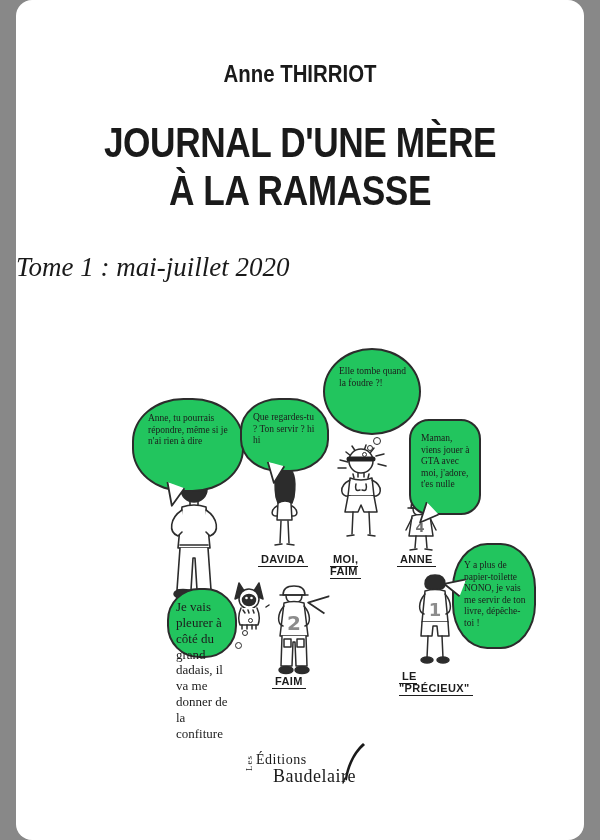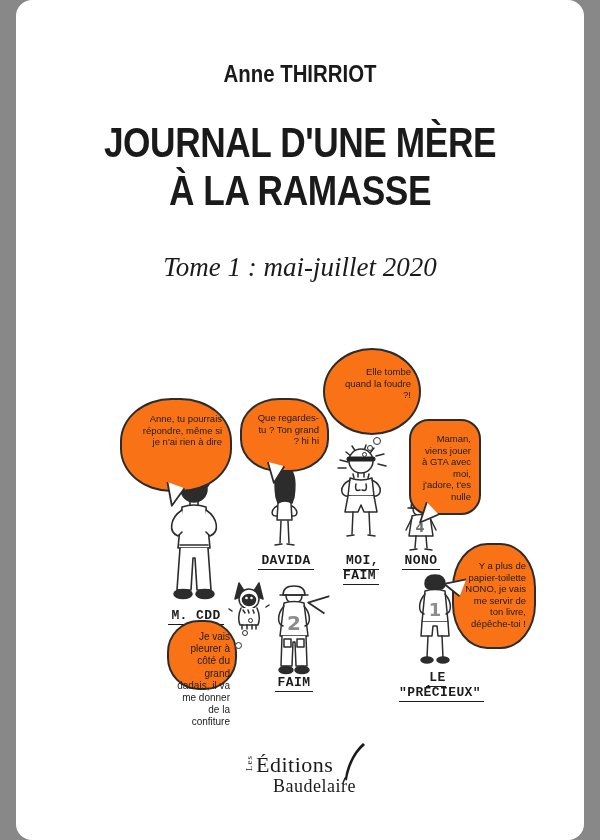--- a/index.html
+++ b/index.html
@@ -4,46 +4,46 @@
 <style>
   html,body{margin:0;padding:0;background:#888;}
   .page{position:relative;width:568px;height:840px;background:#ffffff;margin:0 auto;overflow:hidden;
         font-family:"Liberation Sans",sans-serif;color:#1a1a1a;border-radius:16px;}
   
   .author{position:absolute;top:60px;left:0;width:100%;text-align:center;
           font-size:24px;font-weight:700;letter-spacing:0px;transform:scaleX(.85);transform-origin:center;}
   .title{position:absolute;top:118px;left:0;width:100%;text-align:center;
          font-size:43px;font-weight:700;line-height:1.12;letter-spacing:-.5px;
          transform:scaleX(.82);transform-origin:center;}
-  .subtitle{position:absolute;top:252px;left:0;width:100%;text-align:center;
+  .subtitle{position:absolute;top:252px;left:0;width:100%;text-align:left;
             font-family:"Liberation Serif",serif;font-style:italic;font-size:27px;}
   
-  .bubble{position:absolute;border:2px solid #2c2c2c;background:#f97316;box-sizing:border-box;
-          font-family:Liberation Sans, sans-serif;font-size:9.5px;line-height:1.22;color:#1c1c1c;
-          padding:10px 8px 6px 10px;z-index:5;text-align:right;}
+  .bubble{position:absolute;border:2px solid #2c2c2c;background:#22c55e;box-sizing:border-box;
+          font-family:Liberation Serif, serif;font-size:9.5px;line-height:1.22;color:#1c1c1c;
+          padding:10px 8px 6px 10px;z-index:5;}
   .tail{position:absolute;z-index:6;}
   .tdot{position:absolute;border:1.5px solid #2c2c2c;background:#fff;border-radius:50%;z-index:6;}
   .char{position:absolute;z-index:2;}
-  .char-label{position:absolute;z-index:4;font-family:Liberation Mono, monospace;font-weight:700;
-              font-size:13px;letter-spacing:.4px;color:#1c1c1c;text-align:center;}
+  .char-label{position:absolute;z-index:4;font-family:Liberation Sans, sans-serif;font-weight:700;
+              font-size:11px;letter-spacing:.4px;color:#1c1c1c;text-align:left;}
   .char-label span{border-bottom:1.6px solid #1c1c1c;padding:0 3px 1px;}
   #bubble-0{left:307px;top:348px;width:98px;height:87px;border-radius:50%;padding-top:16px;padding-left:14px;}
-  #bubble-1{left:104px;top:398px;width:112px;height:94px;border-radius:46%;padding-top:13px;padding-left:14px;}
+  #bubble-1{left:116px;top:398px;width:112px;height:94px;border-radius:46%;padding-top:13px;padding-left:14px;}
   #bubble-2{left:224px;top:398px;width:89px;height:74px;border-radius:44%;padding-top:12px;padding-left:11px;}
   #bubble-3{left:393px;top:419px;width:72px;height:96px;border-radius:20px;padding-top:12px;}
   #bubble-4{left:299px;top:580px;width:78px;height:92px;border-radius:46%;padding-top:14px;}
   #bubble-5{left:436px;top:543px;width:84px;height:106px;border-radius:42%;padding-top:15px;}
-  #bubble-6{left:151px;top:620px;width:70px;height:70px;border-radius:46%;font-size:10px;padding:9px 5px 4px 7px;}
+  #bubble-6{left:151px;top:588px;width:70px;height:70px;border-radius:46%;font-size:13px;padding:9px 5px 4px 7px;}
   .num{font-family:"DejaVu Sans",sans-serif;font-weight:700;}
   
   .pub{position:absolute;left:50%;top:752px;transform:translateX(-50%);display:flex;align-items:flex-start;
        font-family:"Liberation Serif",serif;color:#1a1a1a;}
   .pub-les{writing-mode:vertical-rl;transform:rotate(180deg);font-size:9px;letter-spacing:1px;margin-top:3px;}
   .pub-lines{position:relative;margin-left:2px;}
-  .pub-l1{font-size:22px;letter-spacing:.5px;}
+  .pub-l1{font-size:14px;letter-spacing:.5px;}
   .pub-l2{font-size:18px;letter-spacing:.5px;margin-left:17px;margin-top:-2px;}
   .pub-feather{position:absolute;left:84px;top:-10px;}
 </style>
 </head>
 <body>
 
 <div class="page">
 
   <div class="author">Anne THIRRIOT</div>
   <div class="title">
@@ -108,21 +108,21 @@
   <svg class="char" style="left:384px;top:496px" width="42" height="58" viewBox="0 0 42 58" fill="none" stroke="#2c2c2c" stroke-width="1.5" stroke-linecap="round" stroke-linejoin="round">
     <path d="M11,12 Q11,3 21,3 Q31,3 31,12 Z" fill="#fff"></path>
     <path d="M8,12 L34,12"></path>
     <path d="M13,12 Q13,18 17,19 M29,12 Q29,18 25,19"></path>
     <path d="M12,20 Q21,17 30,20 L33,40 L9,40 Z" fill="#fff"></path>
     <text x="20" y="36" font-size="13" fill="#6e6e6e" stroke="none" text-anchor="middle" class="num">4</text>
     <path d="M12,22 L6,34 M30,22 L36,34"></path>
     <path d="M16,40 L15,52 M26,40 L27,52"></path>
     <path d="M10,54 L17,53 M25,53 L32,54"></path>
   </svg>
-  <div class="char-label" style="left:381px;top:553px;width:48px"><span>NONO</span></div>
+  <div class="char-label" style="left:381px;top:553px;width:48px"><span>ANNE</span></div>
 
   <svg class="char" style="left:257px;top:584px" width="42" height="92" viewBox="0 0 42 92" fill="none" stroke="#2c2c2c" stroke-width="1.5" stroke-linecap="round" stroke-linejoin="round">
     <path d="M10,11 Q10,2 21,2 Q32,2 32,11 Z" fill="#fff"></path>
     <path d="M7,11 L35,11"></path>
     <path d="M13,11 Q13,17 17,18 M29,11 Q29,17 25,18"></path>
     <path d="M11,19 Q21,16 31,19 L35,52 L7,52 Z" fill="#fff"></path>
     <text x="21" y="46" font-size="20" fill="#8c8c8c" stroke="none" text-anchor="middle" class="num">2</text>
     <path d="M11,22 C4,30 4,40 10,42 M31,22 C38,30 38,40 32,42"></path>
     <path d="M9,52 L8,82 L19,82 L20,58 L22,58 L23,82 L34,82 L33,52" fill="#fff"></path>
     <rect x="11" y="55" width="7" height="8"></rect>
@@ -147,21 +147,21 @@
   <div class="bubble" id="bubble-0">Elle tombe quand la foudre ?!</div>
   <div class="tdot" style="left:357px;top:437px;width:6px;height:6px"></div>
   <div class="tdot" style="left:351px;top:445px;width:4px;height:4px"></div>
   <div class="tdot" style="left:346px;top:452px;width:3px;height:3px"></div>
 
   <div class="bubble" id="bubble-1">Anne, tu pourrais répondre, même si je n'ai rien à dire</div>
   <svg class="tail" style="left:146px;top:484px;transform:rotate(14deg)" width="24" height="26" viewBox="0 0 24 26">
       <path d="M2,0 L12,22 L20,2" fill="#fff" stroke="#2c2c2c" stroke-width="1.8" stroke-linejoin="round"></path>
     </svg>
 
-  <div class="bubble" id="bubble-2">Que regardes-tu ? Ton grand ? hi hi</div>
+  <div class="bubble" id="bubble-2">Que regardes-tu ? Ton servir ? hi hi</div>
   <svg class="tail" style="left:248px;top:463px;transform:rotate(8deg)" width="22" height="24" viewBox="0 0 22 24">
       <path d="M2,0 L11,20 L19,2" fill="#fff" stroke="#2c2c2c" stroke-width="1.8" stroke-linejoin="round"></path>
     </svg>
 
   <div class="bubble" id="bubble-3">Maman, viens jouer à GTA avec moi, j'adore, t'es nulle</div>
   <svg class="tail" style="left:399px;top:505px;transform:rotate(40deg)" width="22" height="24" viewBox="0 0 22 24">
       <path d="M2,0 L10,20 L19,2" fill="#fff" stroke="#2c2c2c" stroke-width="1.8" stroke-linejoin="round"></path>
     </svg>
 
   <svg class="tail" style="left:288px;top:592px;transform:rotate(100deg)" width="24" height="24" viewBox="0 0 24 24">

